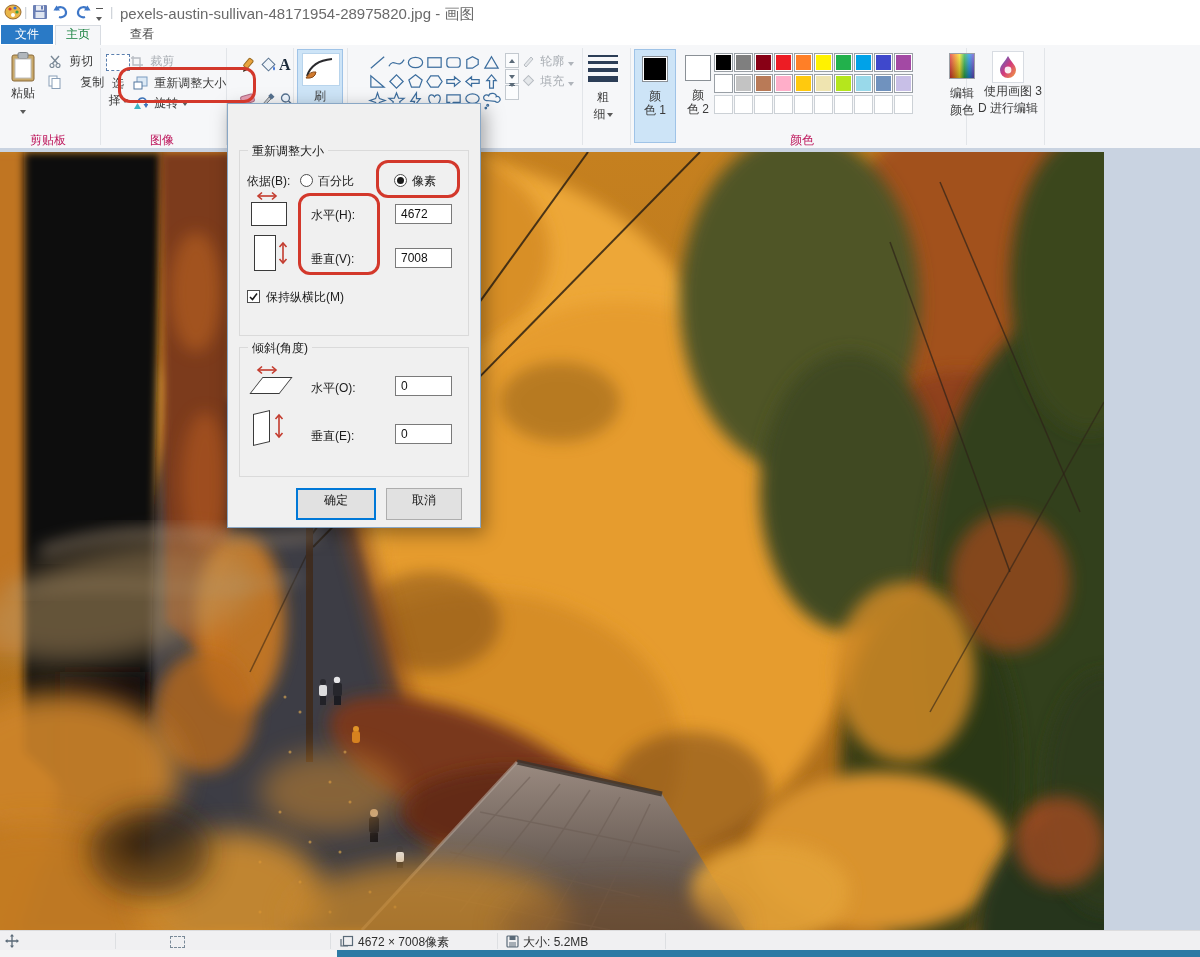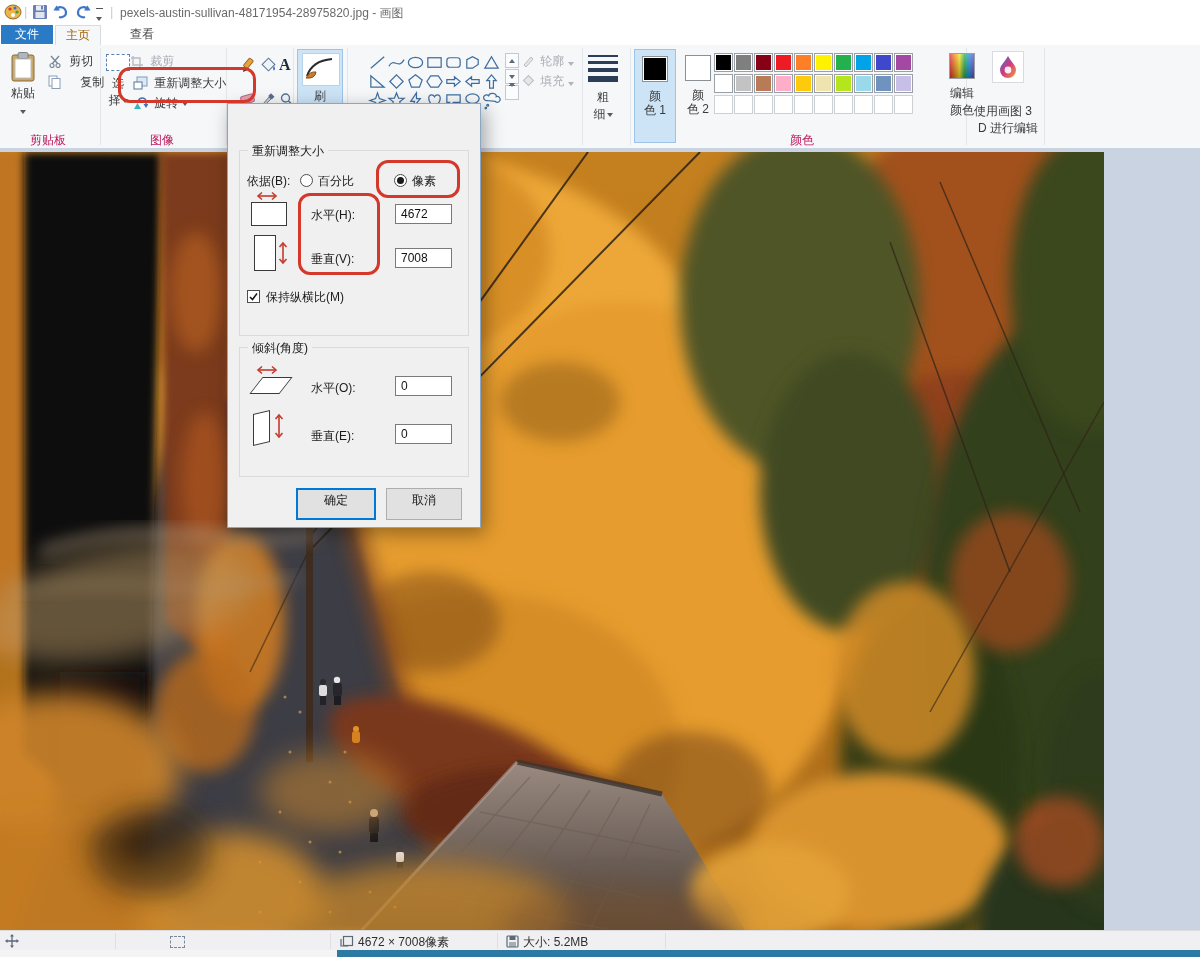--- a/index.html
+++ b/index.html
@@ -2,26 +2,26 @@
 <html><head>
 <meta charset="utf-8">
 <style>
   html,body{margin:0;padding:0;background:#888;}
   #app{position:relative;width:1200px;height:957px;overflow:hidden;background:#fff;
        font-family:"Liberation Sans","DejaVu Sans",sans-serif;font-size:12px;color:#333;}
   .abs{position:absolute;}
   
   .titlebar{left:0;top:0;width:1200px;height:25px;background:#fff;}
   .qat-sep{color:#c9ced4;font-size:13px;top:4px;}
-  .title-text{left:120px;top:5px;color:#6a6a6a;font-size:12px;white-space:nowrap;}
+  .title-text{left:120px;top:5px;color:#6a6a6a;font-size:15px;white-space:nowrap;}
   
   .tabrow{left:0;top:25px;width:1200px;height:20px;background:#fff;border-bottom:1px solid #e6e9ed;}
   .tab{top:0;height:19px;line-height:19px;text-align:center;font-size:12px;cursor:default;}
   .tab-file{left:1px;width:52px;background:#2a7ac6;color:#fff;}
-  .tab-home{left:55px;width:44px;background:#f6f7f9;color:#a16207;border:1px solid #d8dce2;border-bottom:none;height:20px;}
+  .tab-home{left:55px;width:44px;background:#f6f7f9;color:#15803d;border:1px solid #d8dce2;border-bottom:none;height:20px;font-family:Liberation Mono, monospace;}
   .tab-view{left:119px;width:46px;color:#444;}
   
   .ribbon{left:0;top:45px;width:1200px;height:103px;background:#f6f7f9;border-bottom:1px solid #c7ccd4;}
   .vl{top:3px;width:1px;height:97px;background:#e2e5e9;}
   .seclabel{color:#be185d;font-size:12px;}
   .rlabel{font-size:12px;color:#3a3a3a;white-space:nowrap;}
   .dis{color:#a8adb3;}
   .caret{display:inline-block;width:0;height:0;border-left:3px solid transparent;border-right:3px solid transparent;border-top:4px solid #5a5a5a;vertical-align:middle;}
   .caret.dis2{border-top-color:#b0b5bb;}
   .dashedrect{border:1px dashed #5b7fae;background:#fff;}
@@ -400,21 +400,21 @@
               <linearGradient id="p3d" x1="0" y1="0" x2="1" y2="1">
                 <stop offset="0" stop-color="#3b6fd4"></stop>
                 <stop offset=".5" stop-color="#d3397c"></stop>
                 <stop offset="1" stop-color="#f2a03c"></stop>
               </linearGradient>
             </defs>
           <path d="M10,1 C13,7 18,10 18,15 a8,8 0 1 1 -16,0 C2,10 7,7 10,1 Z" fill="url(#p3d)"></path>
           <circle cx="10" cy="15" r="3.4" fill="#fff" opacity=".9"></circle>
         </svg>
       </div>
-      <div class="rlabel" style="text-align:left;margin-top:20px">使用画图 3</div>
+      <div class="rlabel" style="text-align:right;margin-top:0">使用画图 3</div>
       <div class="rlabel" style="text-align:center">D 进行编辑</div>
     </div>
   </div>
 
   <div class="abs canvas">
     <svg class="abs" style="left:0;top:4px" width="1104" height="778" viewBox="0 0 1104 778" preserveAspectRatio="none">
       <defs>
         <linearGradient id="pgBase" x1="0" y1="0" x2="0" y2="1">
             <stop offset="0" stop-color="#c5801f"></stop>
             <stop offset="1" stop-color="#a96a1a"></stop>

